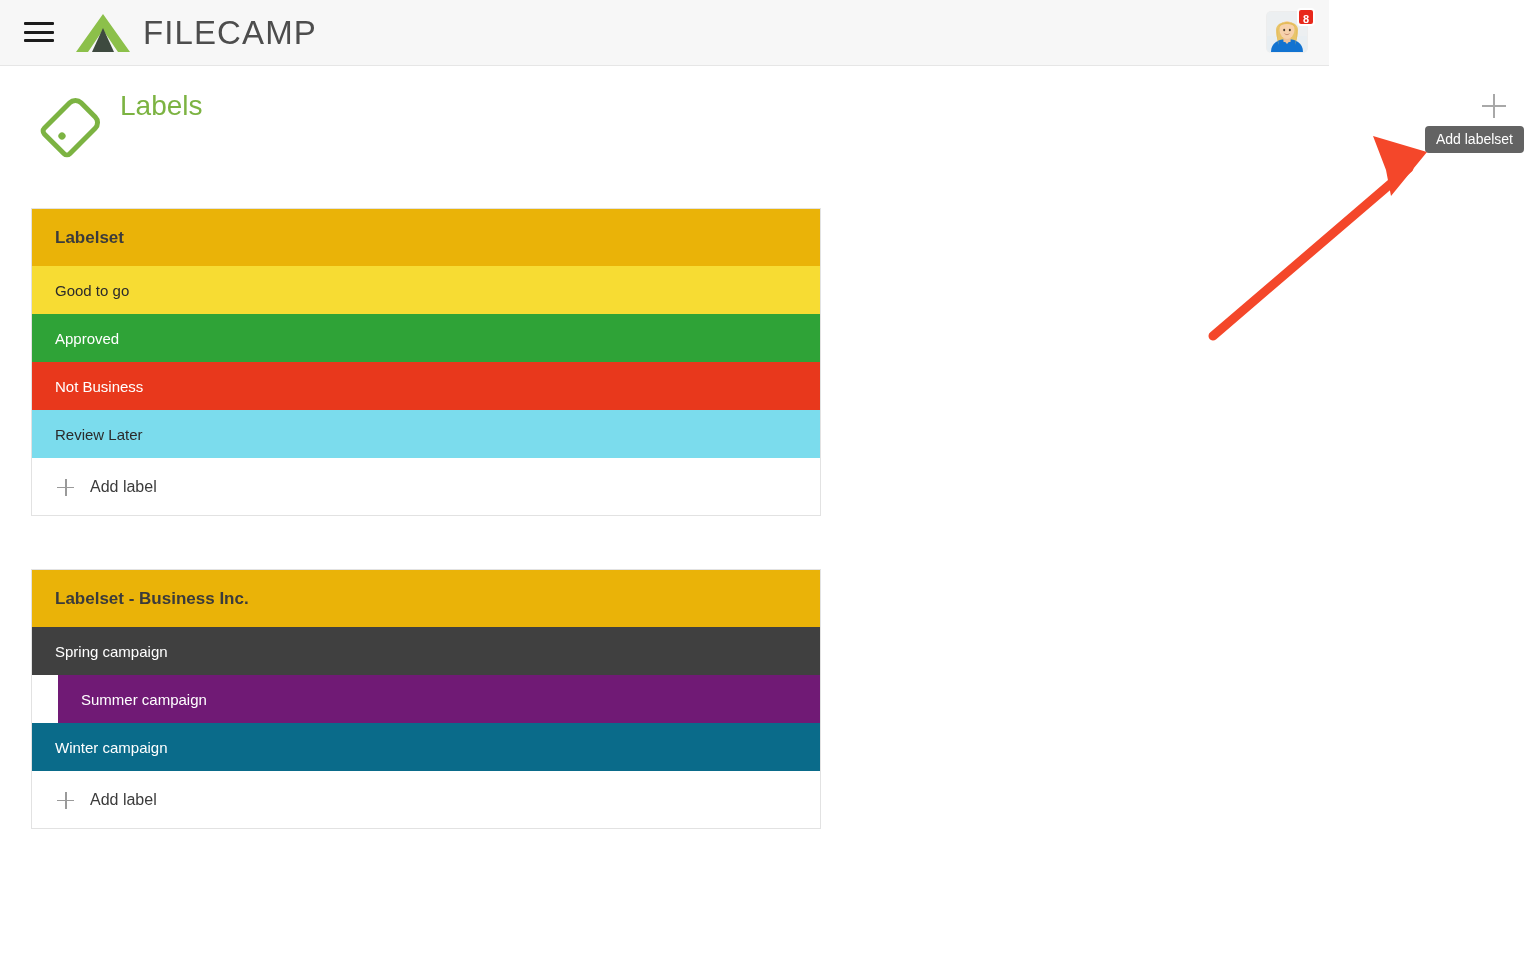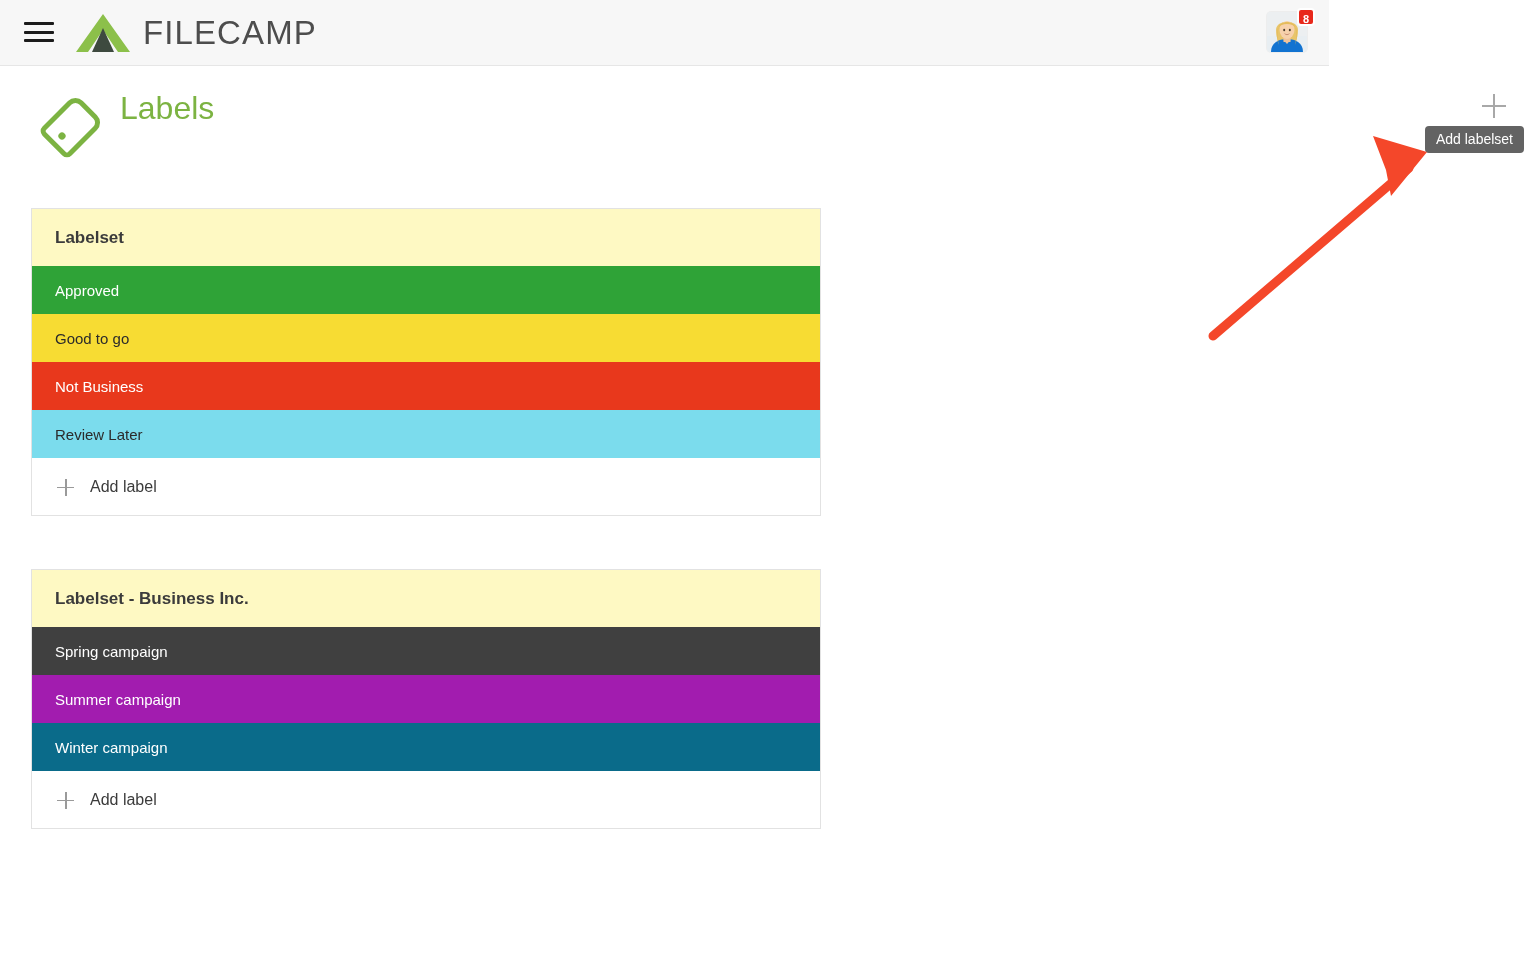--- a/index.html
+++ b/index.html
@@ -60,21 +60,21 @@
     font-size: 11px; font-weight: bold; line-height: 18px;
     text-align: center;
     border: 2px solid #ffffff;
   }
 
   
   #page-header { position: absolute; top: 66px; left: 0; width: 1536px; height: 125px; }
   #tag-icon { position: absolute; left: 36px; top: 20px; width: 76px; height: 76px; }
   #page-title {
     position: absolute; left: 120px; top: 24px;
-    font-size: 32px; color: #7cb342; font-weight: 400;
+    font-size: 28px; color: #7cb342; font-weight: 400;
   }
   #page-desc {
     position: absolute; left: 120px; top: 60px;
     font-size: 17px; color: #9b9b9b; font-weight: 400;
   }
 
   #add-labelset-btn {
     position: absolute; right: 22px; top: 20px;
     width: 40px; height: 40px; cursor: pointer;
   }
@@ -94,21 +94,21 @@
     background: #ffffff;
     border: 1px solid #e2e2e2;
   }
   #card-0 { top: 17px; }
   #card-1 { top: 378px; }
 
   .card-header {
     height: 57px; display: flex; align-items: center;
     padding-left: 23px;
     font-size: 17px; color: #3b3b3b; font-weight: bold;
-    background: #fef9c3;
+    background: #eab308;
   }
   .label-row {
     height: 48px; display: flex; align-items: center;
     padding-left: 23px;
     font-size: 15px;
     cursor: pointer;
   }
   .add-label-row {
     height: 57px; display: flex; align-items: center;
     padding-left: 58px; position: relative;
@@ -199,43 +199,43 @@
       <line x1="20" y1="8" x2="20" y2="32" stroke="#a8a8a8" stroke-width="2"></line>
       <line x1="8" y1="20" x2="32" y2="20" stroke="#a8a8a8" stroke-width="2"></line>
     </svg>
   </div>
   <div id="add-labelset-tooltip">Add labelset</div>
 </div>
 
 <div id="content">
     <div class="labelset-card" id="card-0">
       <div class="card-header">Labelset</div>
+      <div class="label-row" style="background: rgb(247, 220, 51); color: rgb(43, 43, 43);">
+        <span>Good to go</span>
+      </div>
       <div class="label-row" style="background: rgb(47, 163, 55); color: rgb(255, 255, 255);">
         <span>Approved</span>
-      </div>
-      <div class="label-row" style="background: rgb(247, 220, 51); color: rgb(43, 43, 43);">
-        <span>Good to go</span>
       </div>
       <div class="label-row" style="background: rgb(232, 56, 28); color: rgb(255, 255, 255);">
         <span>Not Business</span>
       </div>
       <div class="label-row" style="background: rgb(123, 220, 237); color: rgb(43, 43, 43);">
         <span>Review Later</span>
       </div>
       <div class="add-label-row">
         <span class="plus"></span>
         <span>Add label</span>
       </div>
     </div>
     <div class="labelset-card" id="card-1">
       <div class="card-header">Labelset - Business Inc.</div>
       <div class="label-row" style="background: #404040; color: rgb(255, 255, 255);">
         <span>Spring campaign</span>
       </div>
-      <div class="label-row" style="background: #a21caf; color: rgb(255, 255, 255);">
+      <div class="label-row" style="background: #701a75; color: rgb(255, 255, 255); margin-left: 26px;">
         <span>Summer campaign</span>
       </div>
       <div class="label-row" style="background: rgb(10, 107, 138); color: rgb(255, 255, 255);">
         <span>Winter campaign</span>
       </div>
       <div class="add-label-row">
         <span class="plus"></span>
         <span>Add label</span>
       </div>
     </div>

